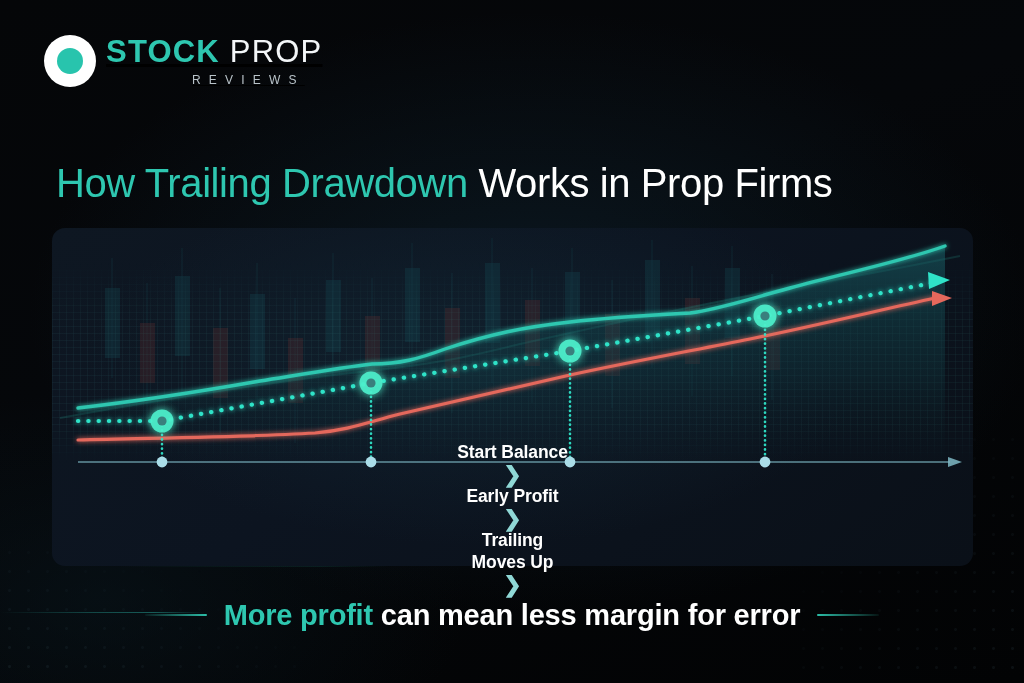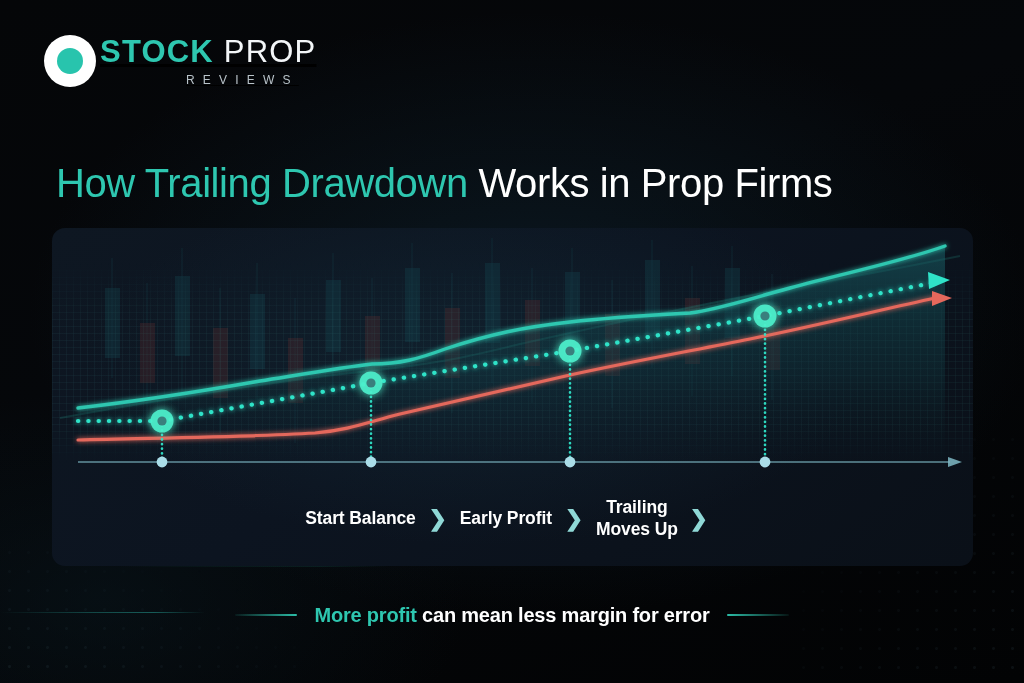--- a/index.html
+++ b/index.html
@@ -62,21 +62,21 @@
     border-radius: 50%;
     background: #ffffff;
     display: flex; align-items: center; justify-content: center;
     margin-top: 3px;
     flex: 0 0 auto;
   }
   #logo-mark .inner {
     width: 26px; height: 26px; border-radius: 50%;
     background: #28c4ad;
   }
-  #logo-text { margin-left: 4px; padding-top: 4px; text-decoration: underline; }
+  #logo-text { margin-left: 10px; padding-top: 4px; text-decoration: underline; }
   #logo-line1 {
     font-size: 31px;
     font-weight: 700;
     letter-spacing: 1.2px;
     line-height: 1.05;
     white-space: nowrap;
   }
   #logo-line1 .tw { color: #2ec7b0; }
   #logo-line1 .wh { color: #f3f6f8; font-weight: 400; }
   #logo-line2 {
@@ -135,20 +135,21 @@
   #steps-row {
     position: absolute;
     left: 52px;
     top: 488px;
     width: 921px;
     height: 62px;
     display: flex;
     align-items: center;
     justify-content: center;
     gap: 0px;
+    flex-direction: column;
   }
   .step-label {
     color: #ffffff;
     font-size: 17.5px;
     font-weight: 700;
     line-height: 1.25;
     text-align: center;
     white-space: pre-line;
     letter-spacing: -0.1px;
   }
@@ -182,21 +183,21 @@
     height: 2px;
     border-radius: 2px;
   }
   #footer-rule-left {
     background: linear-gradient(to right, rgba(46,199,176,0.08), rgba(46,199,176,0.95));
   }
   #footer-rule-right {
     background: linear-gradient(to left, rgba(46,199,176,0.08), rgba(46,199,176,0.95));
   }
   #footer-text {
-    font-size: 20px;
+    font-size: 29px;
     font-weight: 700;
     letter-spacing: -0.2px;
     white-space: nowrap;
   }
   #footer-text .accent { color: #2ec7b0; }
   #footer-text .plain  { color: #ffffff; }
 </style>
 </head>
 <body>
 

